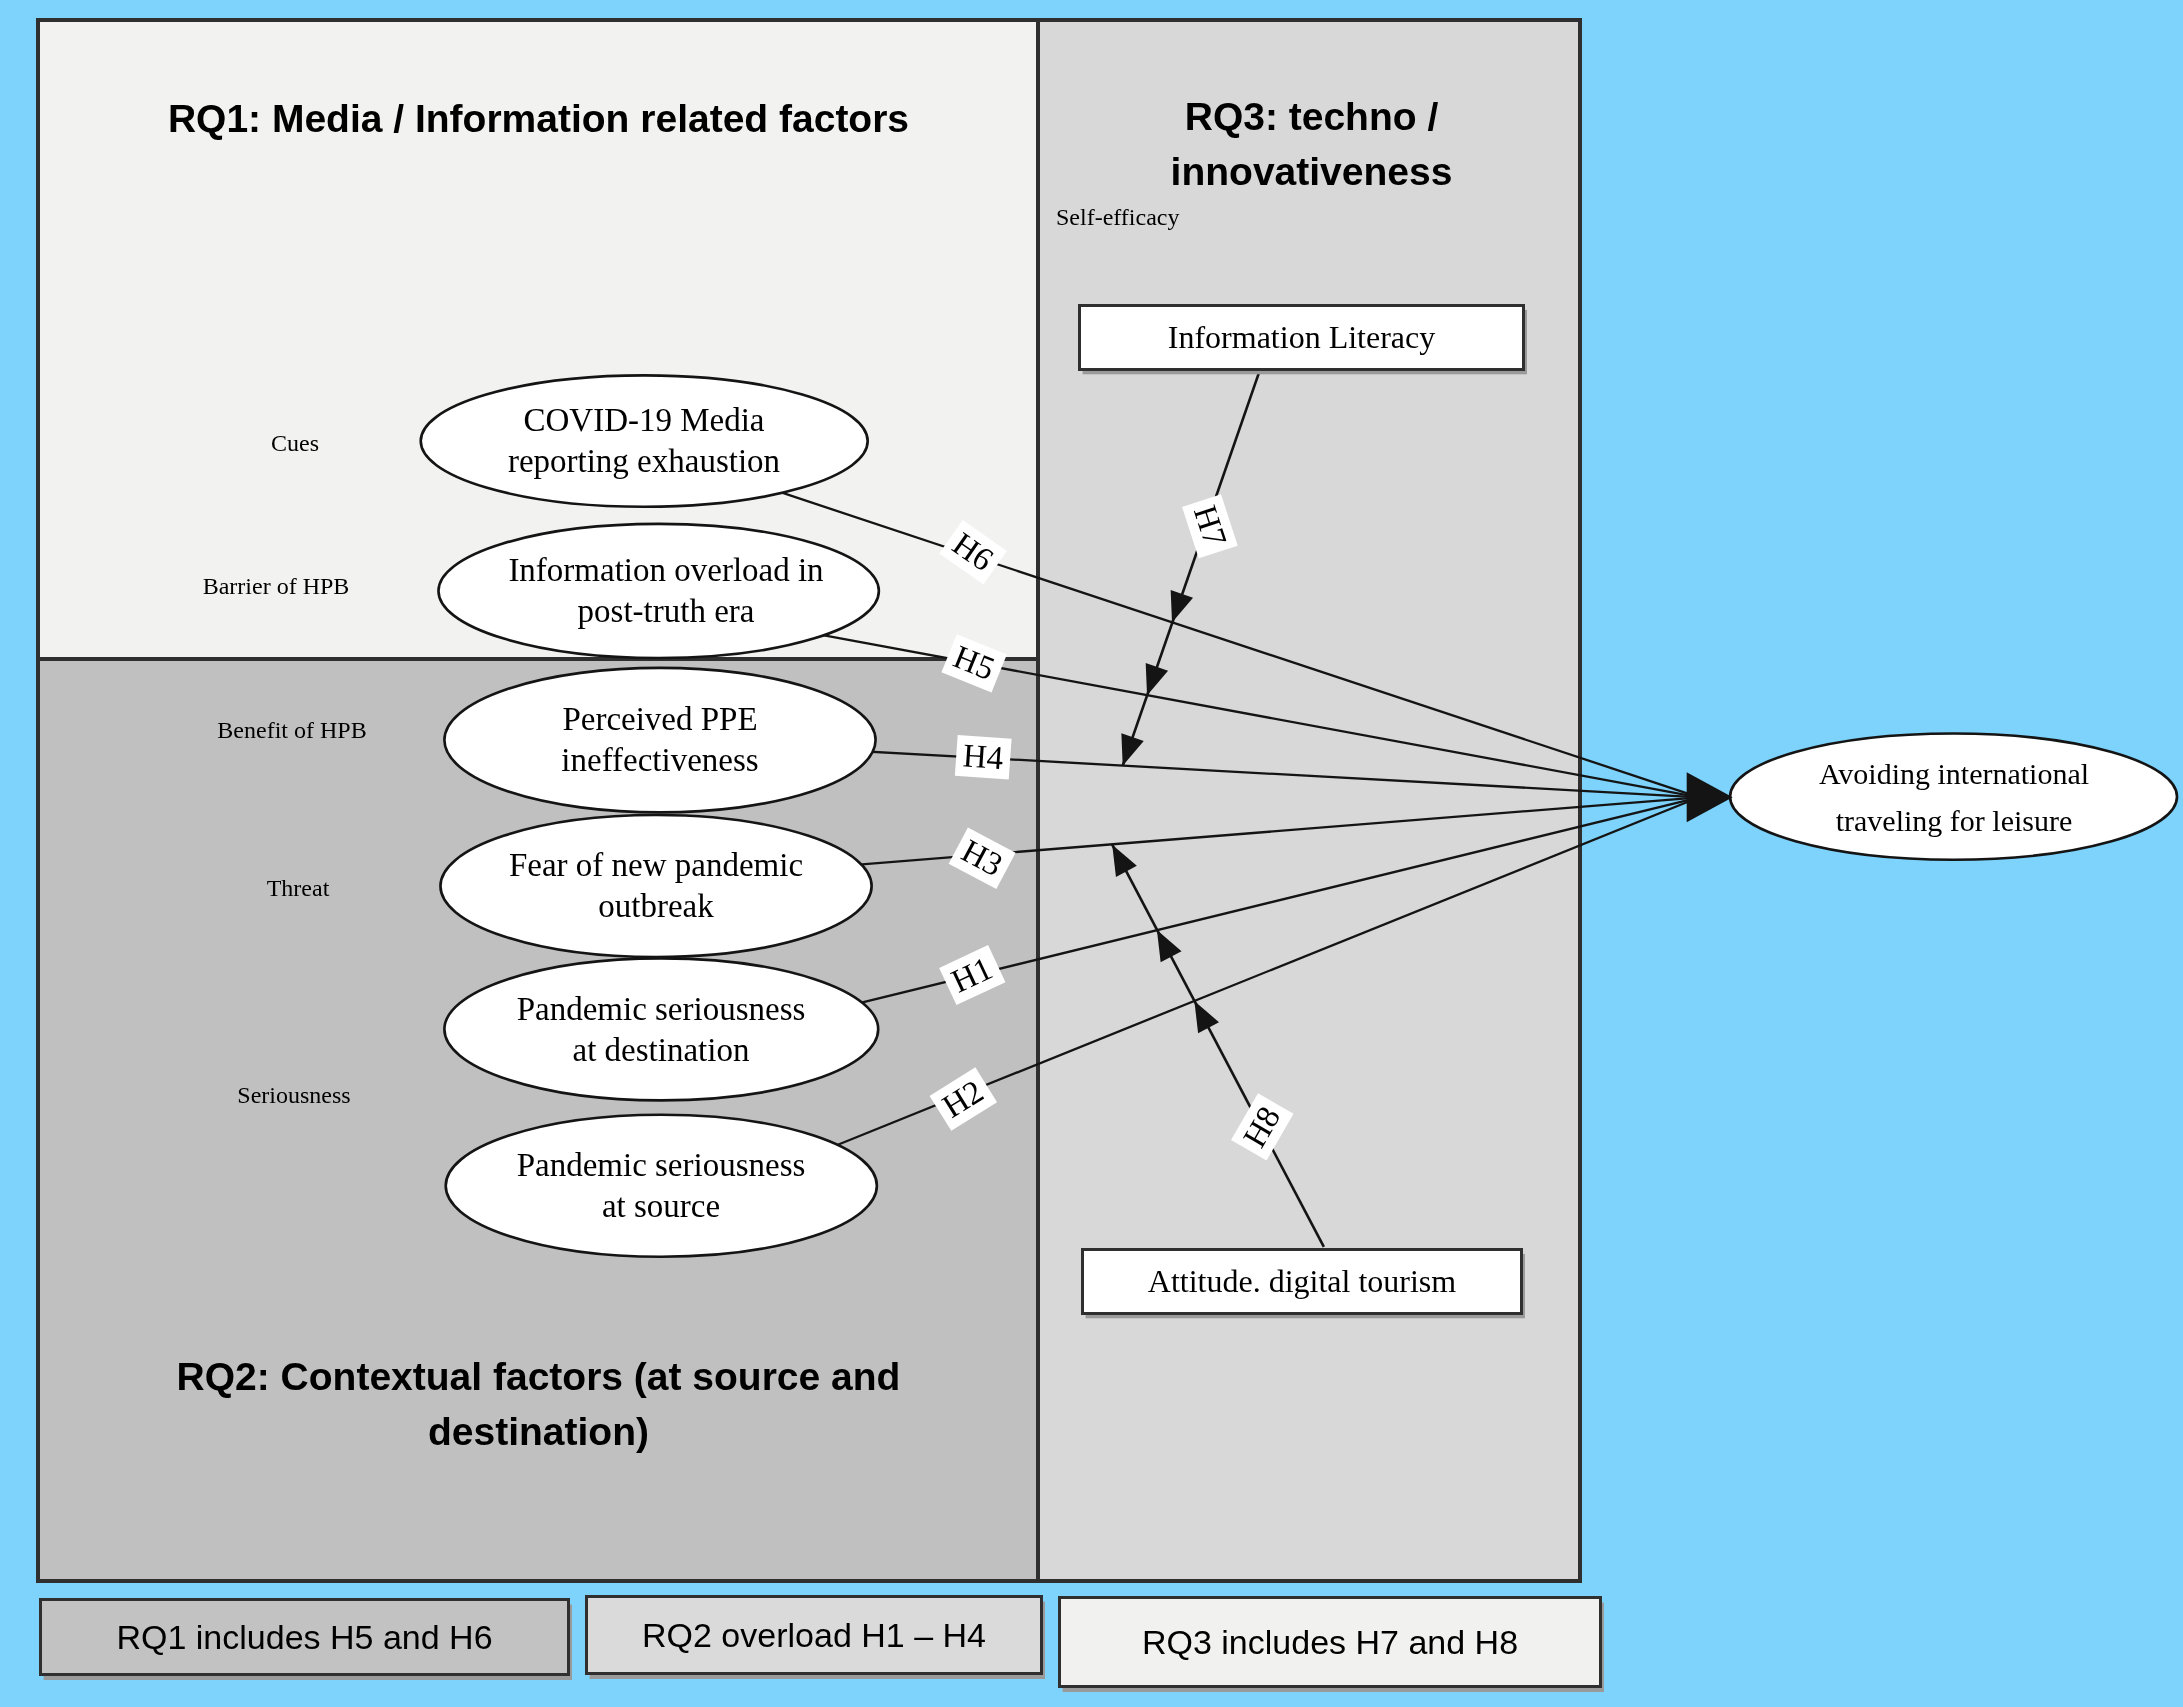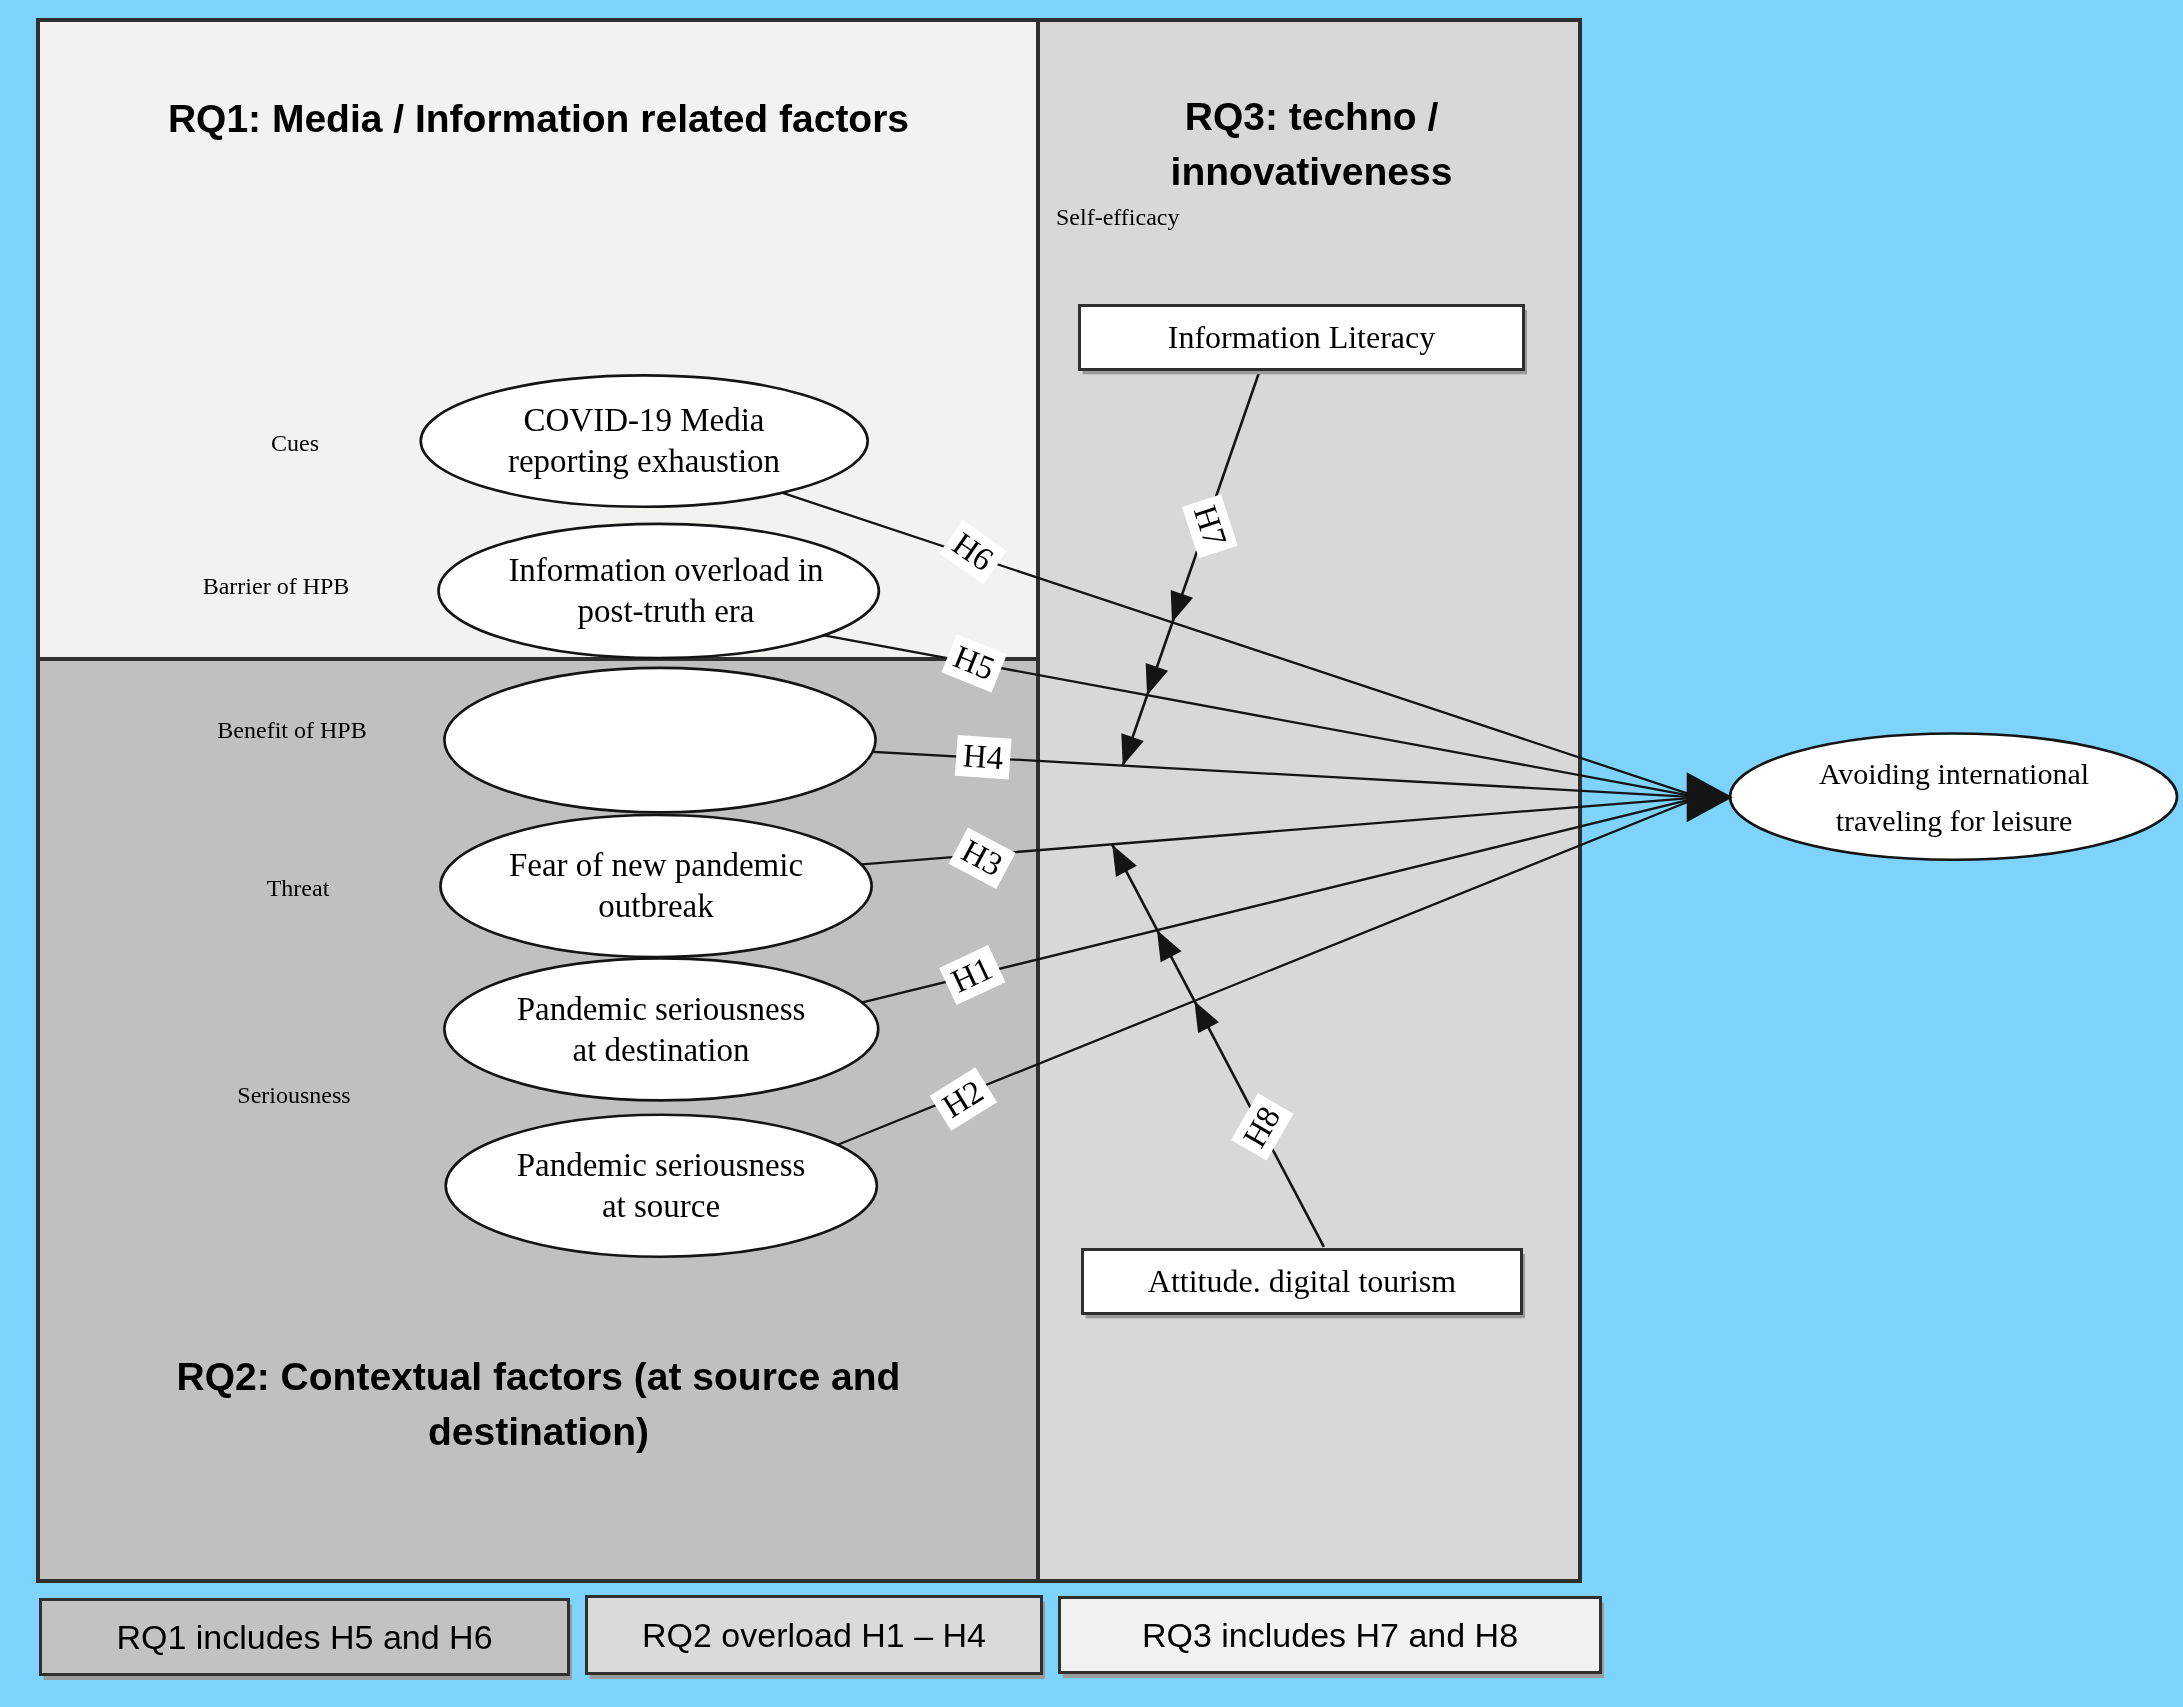--- a/index.html
+++ b/index.html
@@ -38,21 +38,21 @@
 
   .hyp{position:absolute;z-index:4;background:#ffffff;padding:1.3px 6.6px;
        font-size:33px;line-height:38px;white-space:nowrap;}
 
   .legend-box{position:absolute;z-index:3;border:3.3px solid var(--panel_border);
               box-shadow:3.3px 5.3px 0 -1.3px #9a9a9a;
               display:flex;align-items:center;justify-content:center;
               font-family:"Liberation Sans","DejaVu Sans",sans-serif;font-size:34px;white-space:nowrap;}
   #legend-rq1{left:39px;top:1598px;width:531px;height:78px;background:var(--legend1_bg);}
   #legend-rq2{left:585px;top:1595px;width:458px;height:80px;background:var(--legend2_bg);}
-  #legend-rq3{left:1058px;top:1596px;width:544px;height:78px;background:var(--legend3_bg);}
+  #legend-rq3{left:1058px;top:1596px;width:544px;height:92px;background:var(--legend3_bg);}
 </style>
 </head>
 <body>
 
 <div id="stage">
 
   <div class="panel" id="rq1-panel"></div>
   <div class="panel" id="rq2-panel"></div>
   <div class="panel" id="rq3-panel"></div>
 
@@ -106,20 +106,24 @@
   <div class="txt row-label center" style="left:294px;top:1095px;">Seriousness</div>
 
   <div class="txt ellipse-label center" style="left:644px;top:441px;">
     <span style="display:block;">COVID-19 Media</span>
     <span style="display:block;">reporting exhaustion</span>
   </div>
   <div class="txt ellipse-label center" style="left:666px;top:591px;">
     <span style="display:block;">Information overload in</span>
     <span style="display:block;">post-truth era</span>
   </div>
+  <div class="txt ellipse-label center" style="left:660px;top:740px;">
+    <span style="display:block;">Perceived PPE</span>
+    <span style="display:block;">ineffectiveness</span>
+  </div>
   <div class="txt ellipse-label center" style="left:656px;top:886px;">
     <span style="display:block;">Fear of new pandemic</span>
     <span style="display:block;">outbreak</span>
   </div>
   <div class="txt ellipse-label center" style="left:661px;top:1030px;">
     <span style="display:block;">Pandemic seriousness</span>
     <span style="display:block;">at destination</span>
   </div>
   <div class="txt ellipse-label center" style="left:661px;top:1186px;">
     <span style="display:block;">Pandemic seriousness</span>

